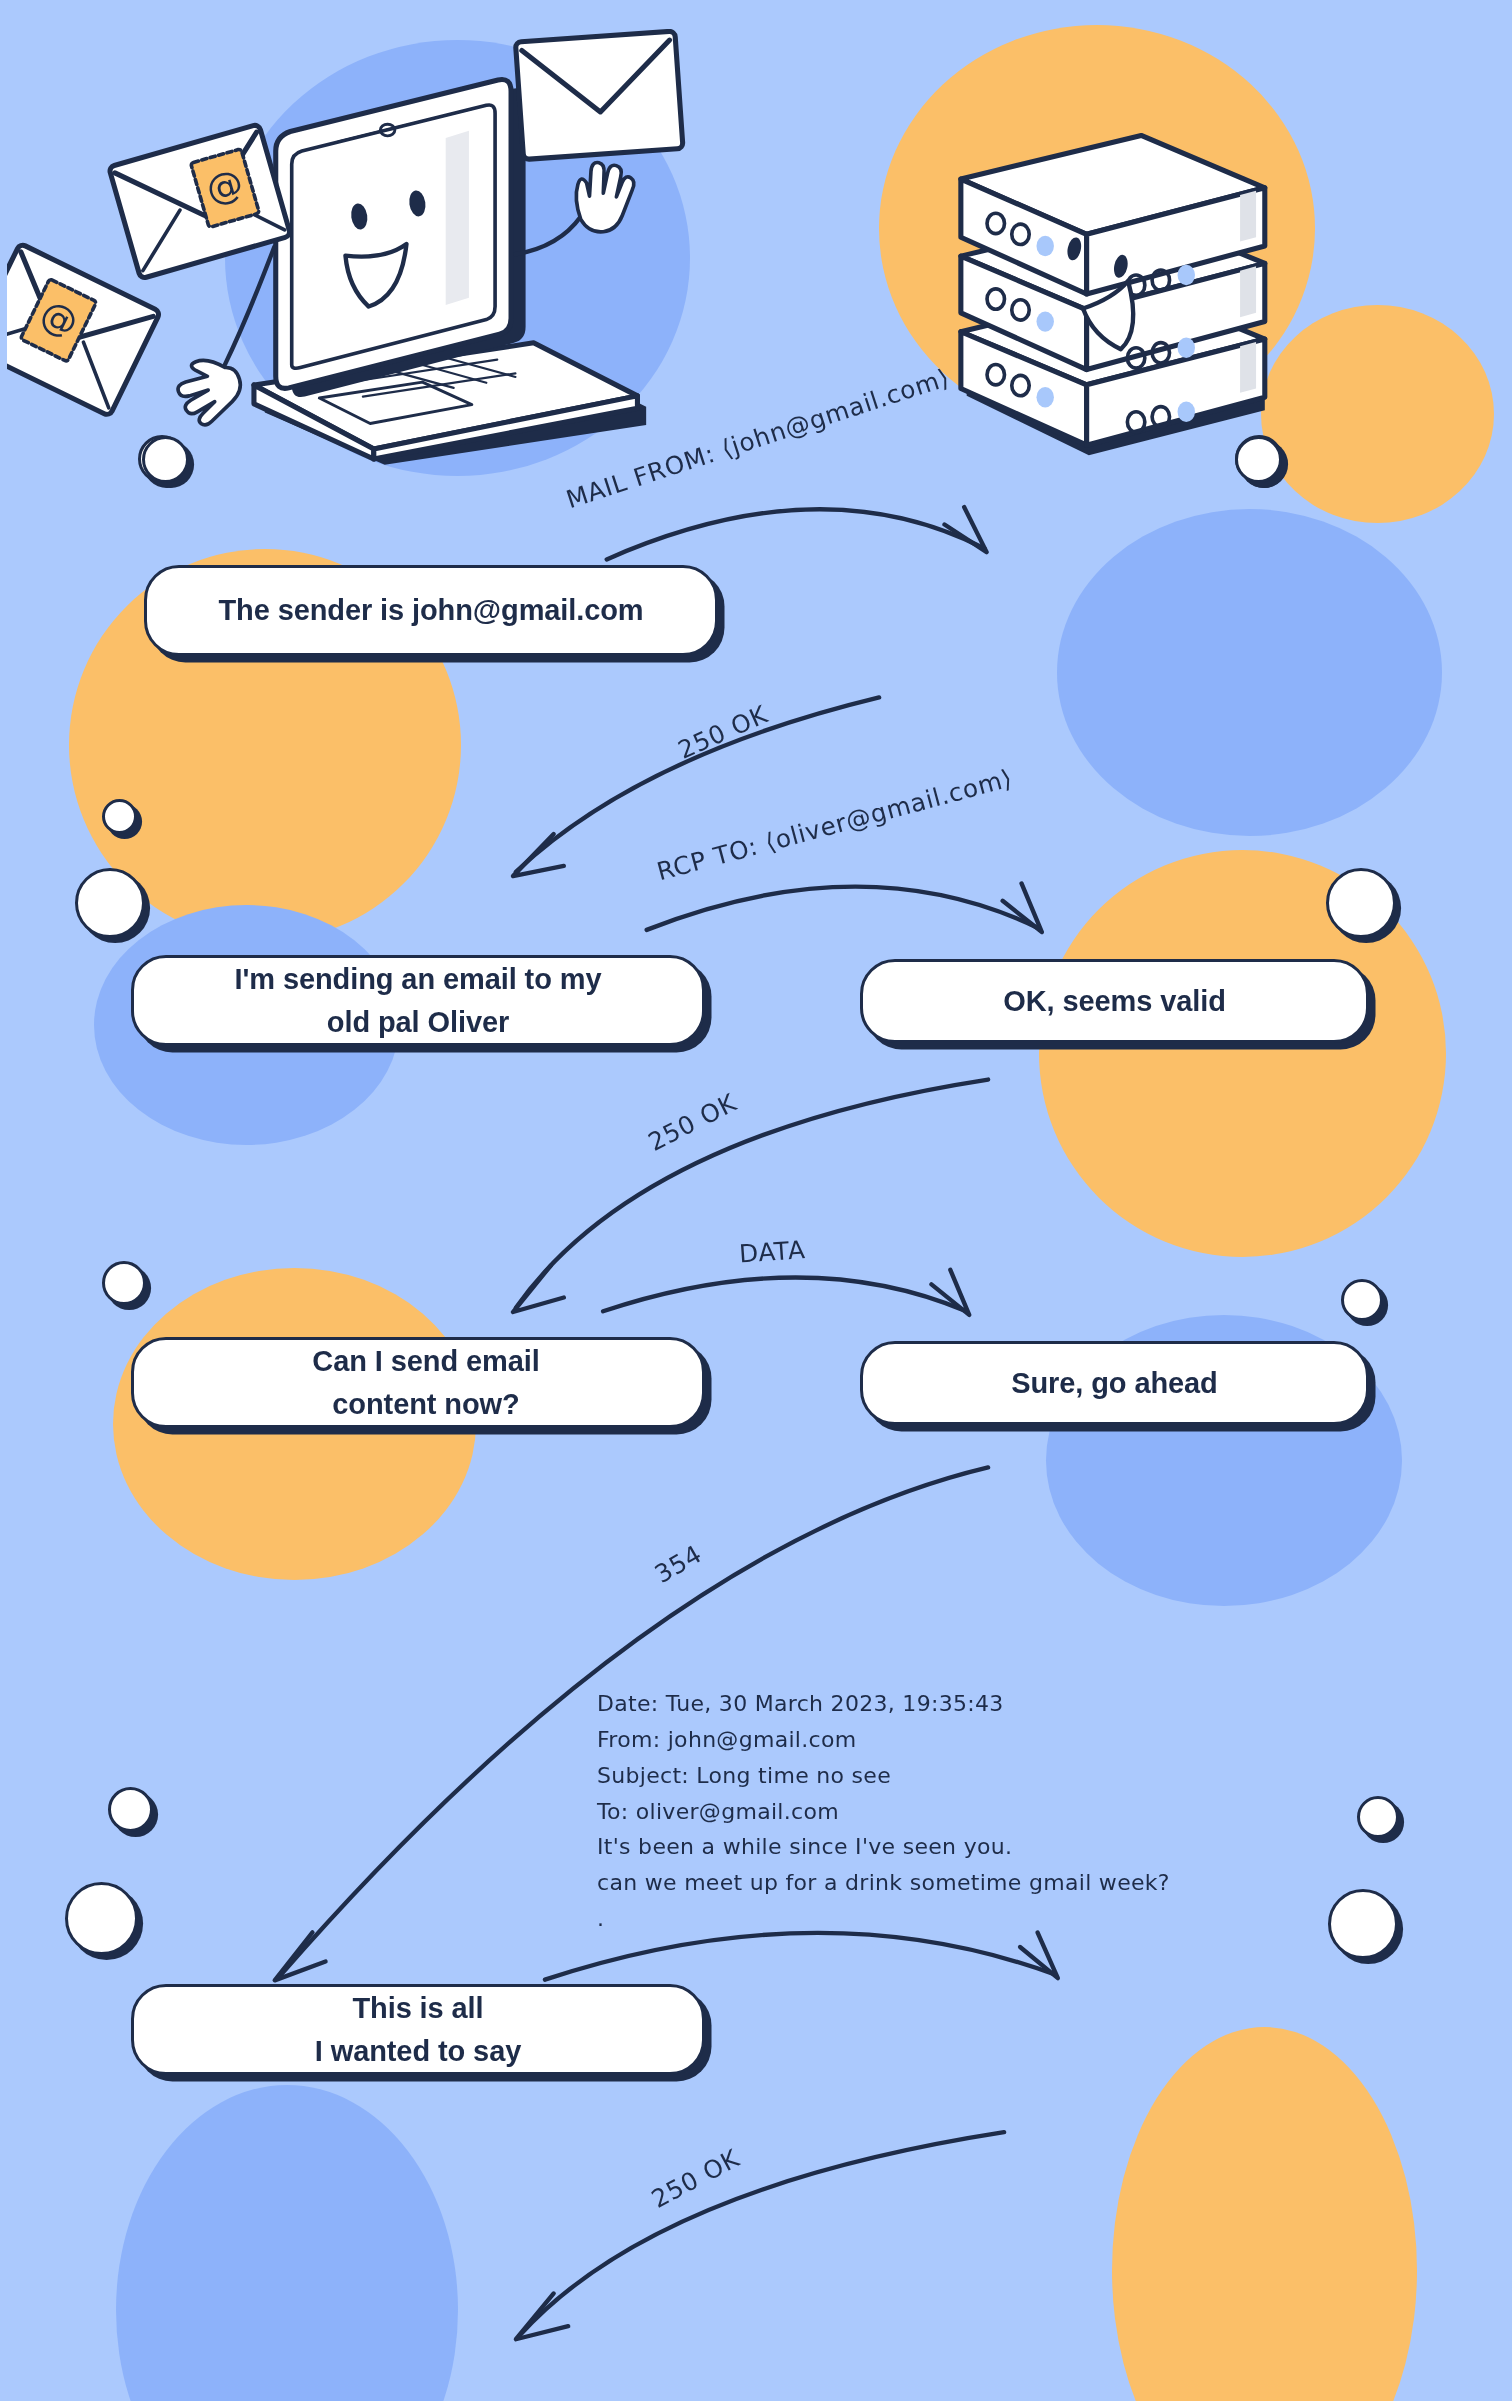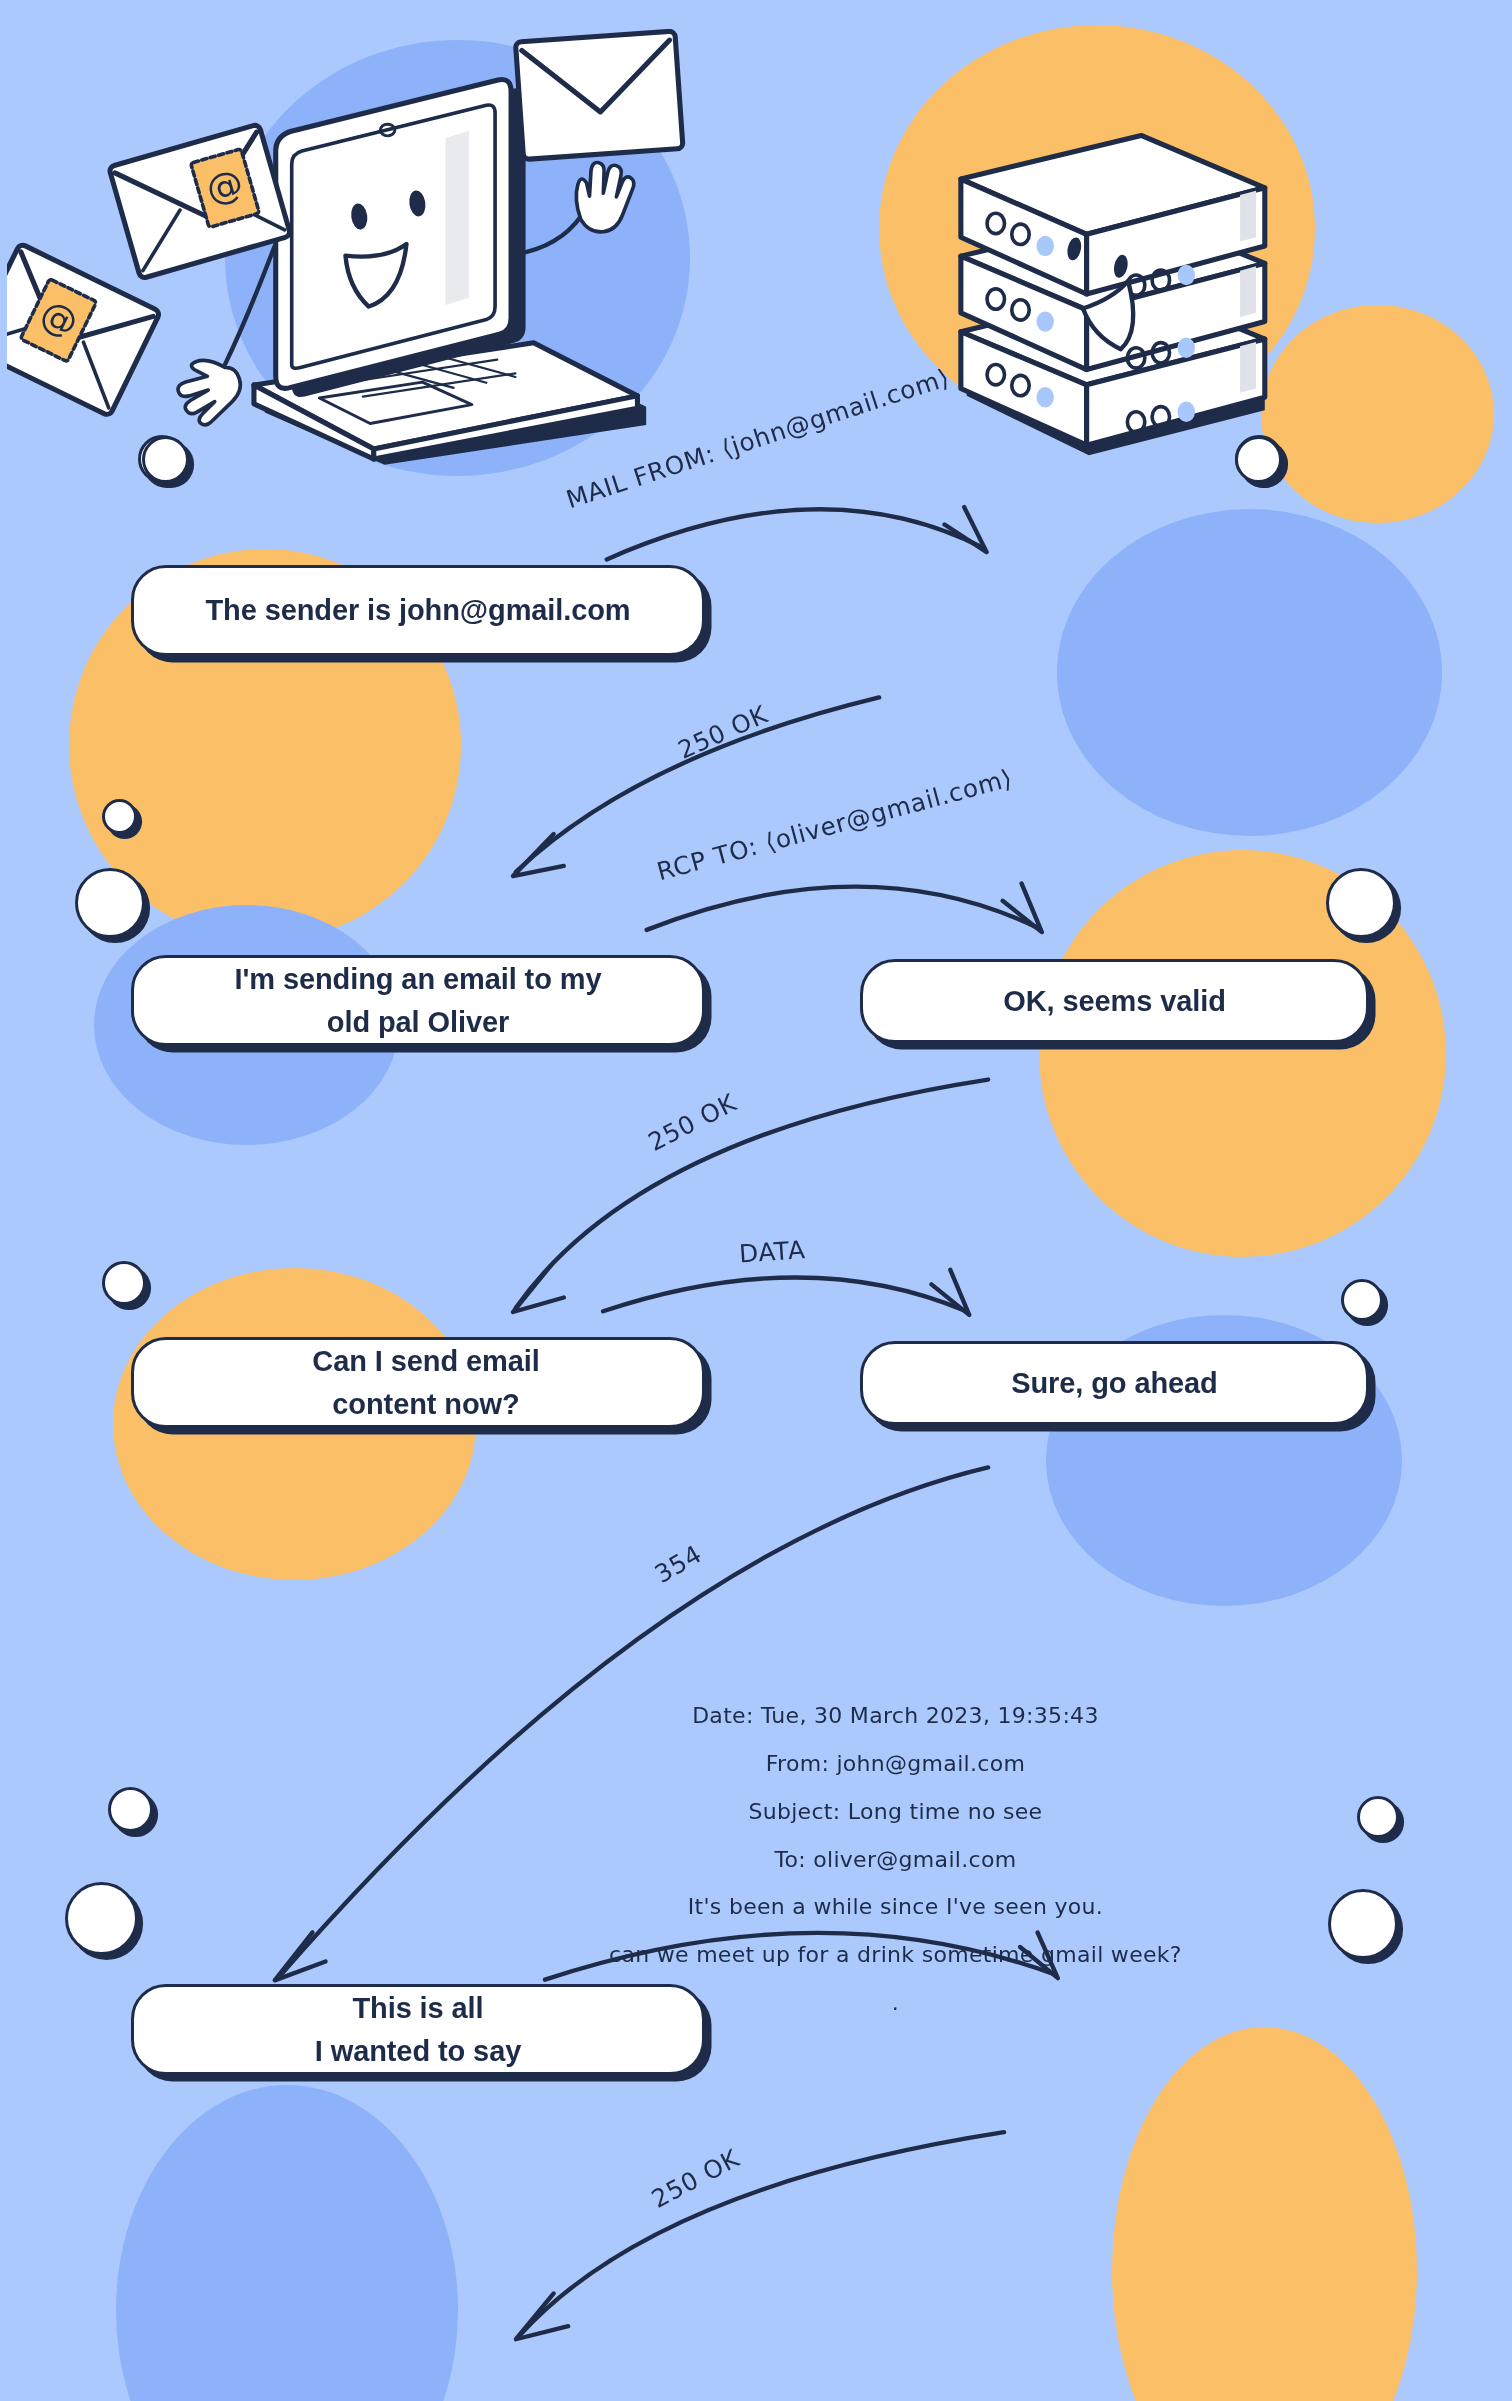--- a/index.html
+++ b/index.html
@@ -56,21 +56,21 @@
   
   .email-block{
     position:absolute;
     color:#1e2c49;
     font-family:"DejaVu Sans", sans-serif;
     font-size:22px;
     line-height:1.63;
     letter-spacing:0.3px;
     white-space:nowrap;
   }
-  .email-block div{margin:12px;padding:0;text-align:center;}
+  .email-block div{margin:0;padding:0;}
 
   
   .illus{position:absolute;}
 </style>
 </head>
 <body>
 
 <div id="stage">
 
   <div class="blob blob-blue" style="left:225px;top:40px;width:465px;height:436px;"></div>
@@ -246,21 +246,21 @@
     <text class="hand-text" transform="translate(910,2180) rotate(-30)">354</text>
 
     <path class="arrow-path" d="M 750 2725 Q 1130 2600 1452 2718"></path>
     <path class="arrow-head" d="M 1404 2680 L 1456 2723 L 1428 2660"></path>
 
     <path class="arrow-path" d="M 1382 2935 Q 900 3010 715 3215"></path>
     <path class="arrow-head" d="M 762 3157 L 710 3220 L 782 3202"></path>
     <text class="hand-text" transform="translate(905,3040) rotate(-28)">250 OK</text>
   </svg>
 
-  <div class="bubble" style="left:131px;top:565px;width:574px;height:91px;">
+  <div class="bubble" style="left:144px;top:565px;width:574px;height:91px;">
     <div>
       <span>The sender is john@gmail.com</span>
     </div>
   </div>
 
 
   <div class="bubble" style="left:131px;top:955px;width:574px;height:91px;justify-content:center;">
     <div>
       <span>I'm sending an email to my</span>
       <span>old pal Oliver</span>

